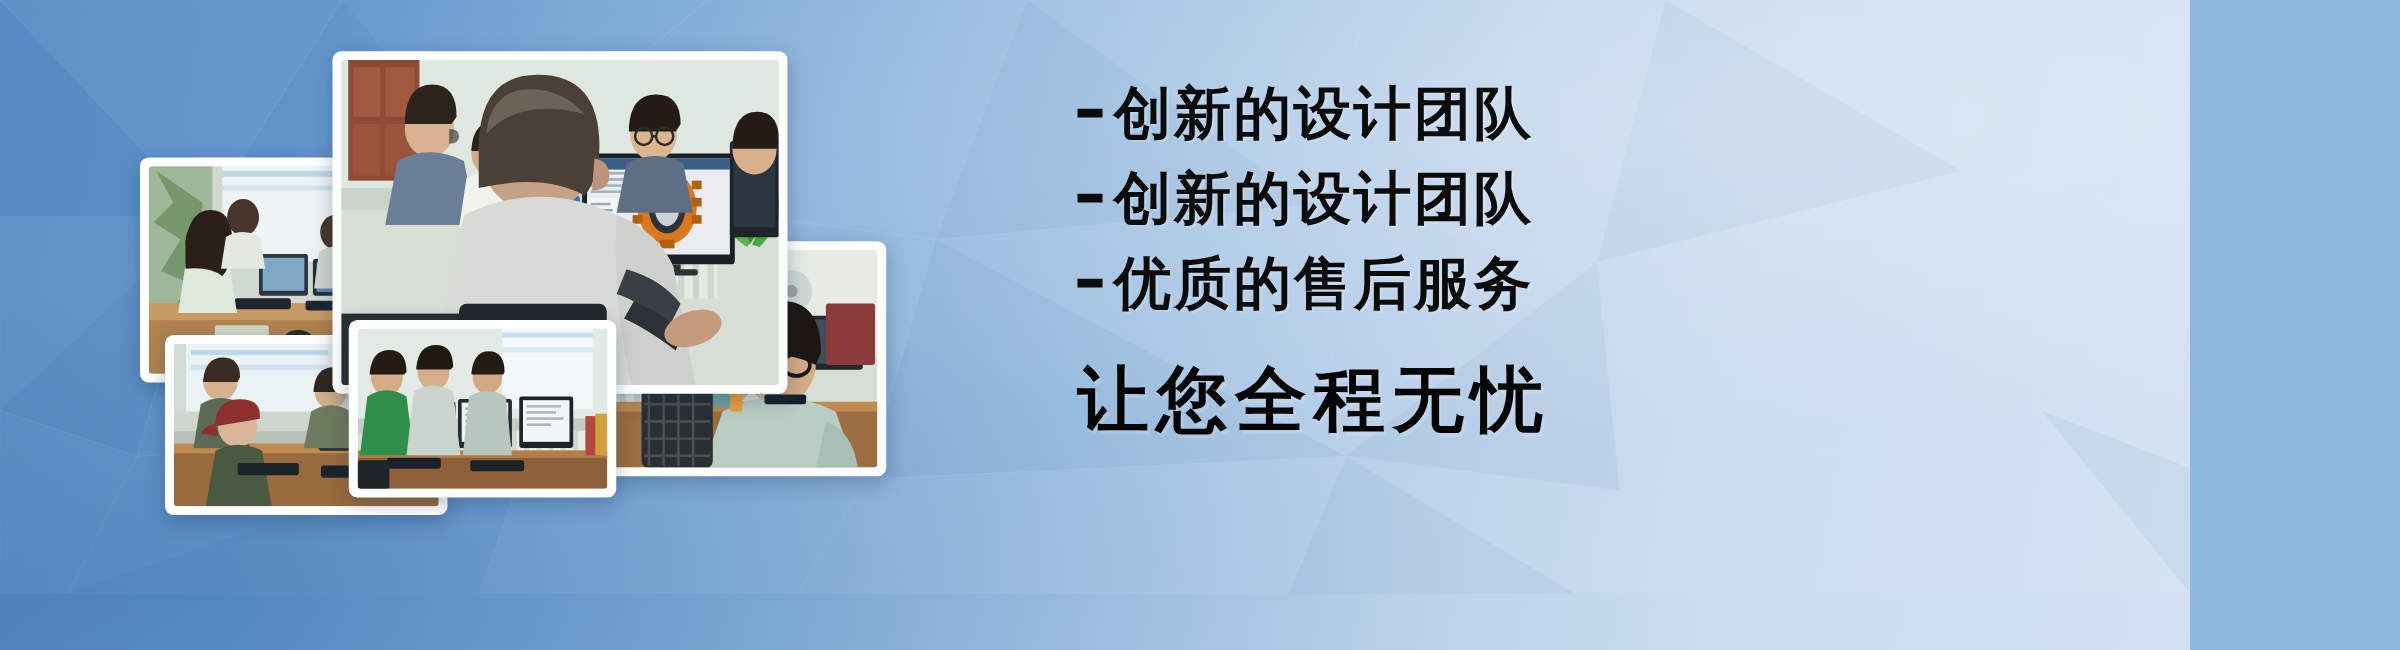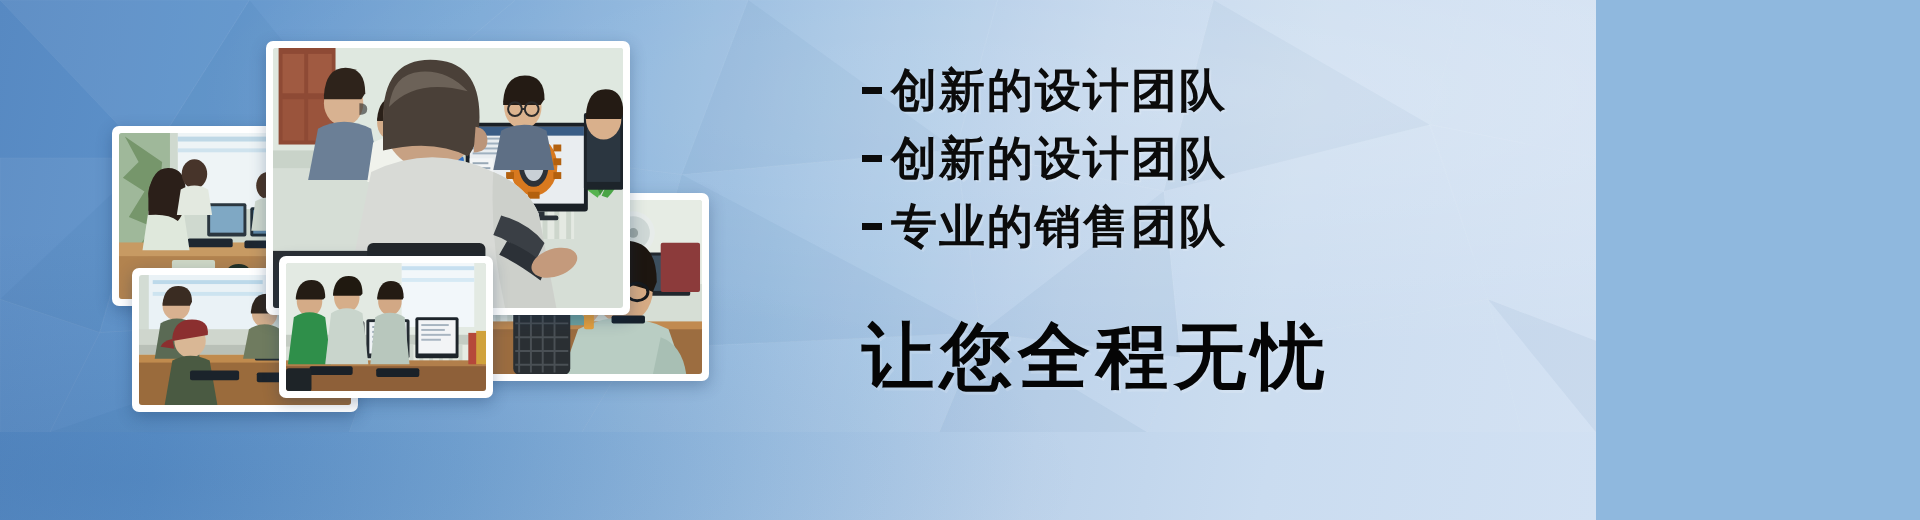--- a/index.html
+++ b/index.html
@@ -3,21 +3,21 @@
 <meta charset="utf-8">
 <title>Banner</title>
 <style>
   html,body{margin:0;padding:0;}
   body{
     width:1920px;height:520px;overflow:hidden;
     font-family:"Liberation Sans","DejaVu Sans",sans-serif;
     background:#8fb8de;
   }
   .banner{
-    position:relative;width:1596px;height:520px;overflow:hidden;
+    position:relative;width:1752px;height:520px;overflow:hidden;
   }
   
   .bg-base{
     position:absolute;inset:0;
     background:linear-gradient(100deg,
         #5789c2 0%,
         #5e93cb 14%,
         #79a8d6 32%,
         #9dc0e2 50%,
         #bcd2ea 66%,
@@ -67,24 +67,24 @@
     letter-spacing:2px;
     height:68px;
     text-shadow:2px 2px 0 rgba(255,255,255,.18);
   }
   .bullet .dash{
     display:inline-block;
     width:20px;height:7px;background:#0b0b0b;
     margin-right:9px;flex:0 0 auto;
   }
   .headline{
-    margin-top:60px;
+    margin-top:32px;
     color:#050505;
     font-weight:700;
-    font-size:72px;
+    font-size:57px;
     line-height:1;
     letter-spacing:6px;
     text-shadow:2px 3px 0 rgba(255,255,255,.15);
   }
 </style>
 </head>
 <body>
 
 <div class="banner">
 
@@ -462,19 +462,19 @@
       <span>创新的设计团队</span>
     </div>
 
     <div class="bullet">
       <span class="dash"></span>
       <span>创新的设计团队</span>
     </div>
 
     <div class="bullet">
       <span class="dash"></span>
-      <span>专业的销售团队</span>
+      <span>优质的售后服务</span>
     </div>
 
     <div class="headline">让您全程无忧</div>
   </div>
 
 </div>
 
 </body></html>

